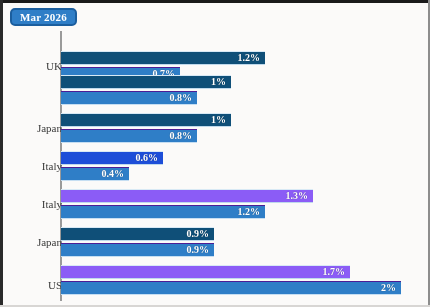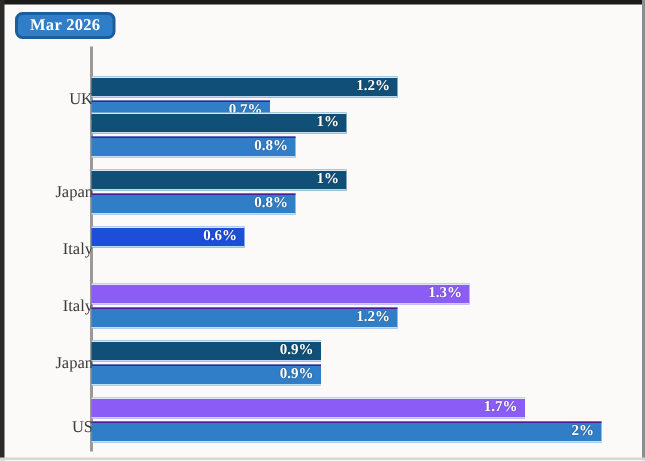--- a/index.html
+++ b/index.html
@@ -164,20 +164,23 @@
           </div>
           <div class="bar light" style="width: 136px; background: rgb(47, 126, 199);">
             <span class="bar-value">0.8%</span>
           </div>
         </div>
         <div class="row" style="top: 120px; height: 30px;">
           <div class="row-label">Italy</div>
           <div class="bar dark" style="width: 102px; background: #1d4ed8;">
             <span class="bar-value">0.6%</span>
           </div>
+          <div class="bar light" style="width: 68px; background: rgb(47, 126, 199);">
+            <span class="bar-value">0.4%</span>
+          </div>
         </div>
         <div class="row" style="top: 158px; height: 30px;">
           <div class="row-label">Italy</div>
           <div class="bar dark" style="width: 252px; background: #8b5cf6;">
             <span class="bar-value">1.3%</span>
           </div>
           <div class="bar light" style="width: 204px; background: rgb(47, 126, 199);">
             <span class="bar-value">1.2%</span>
           </div>
         </div>

